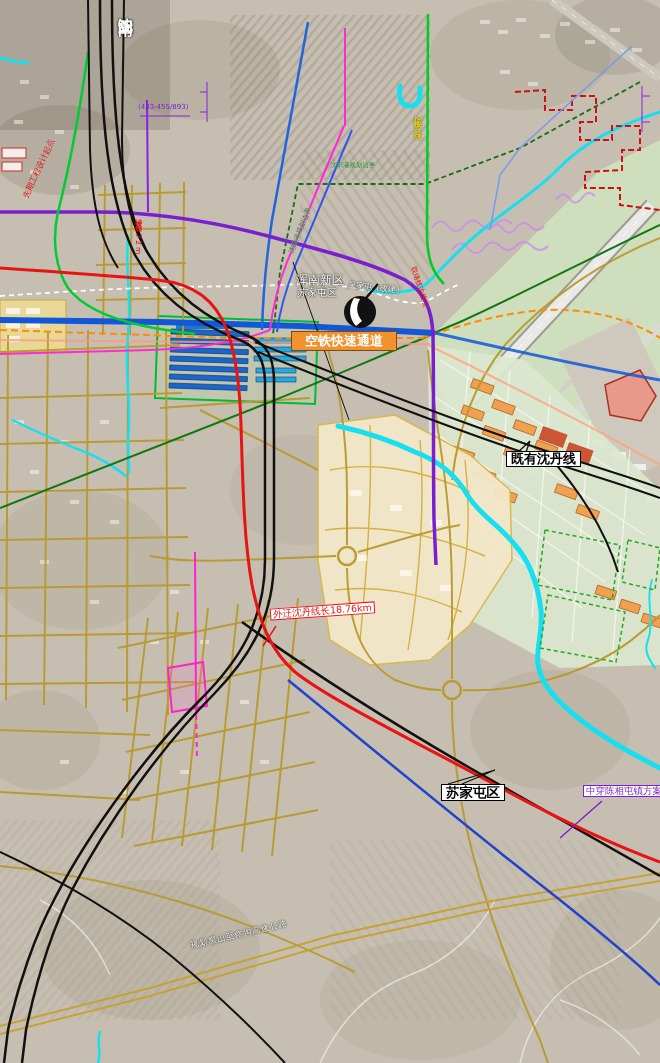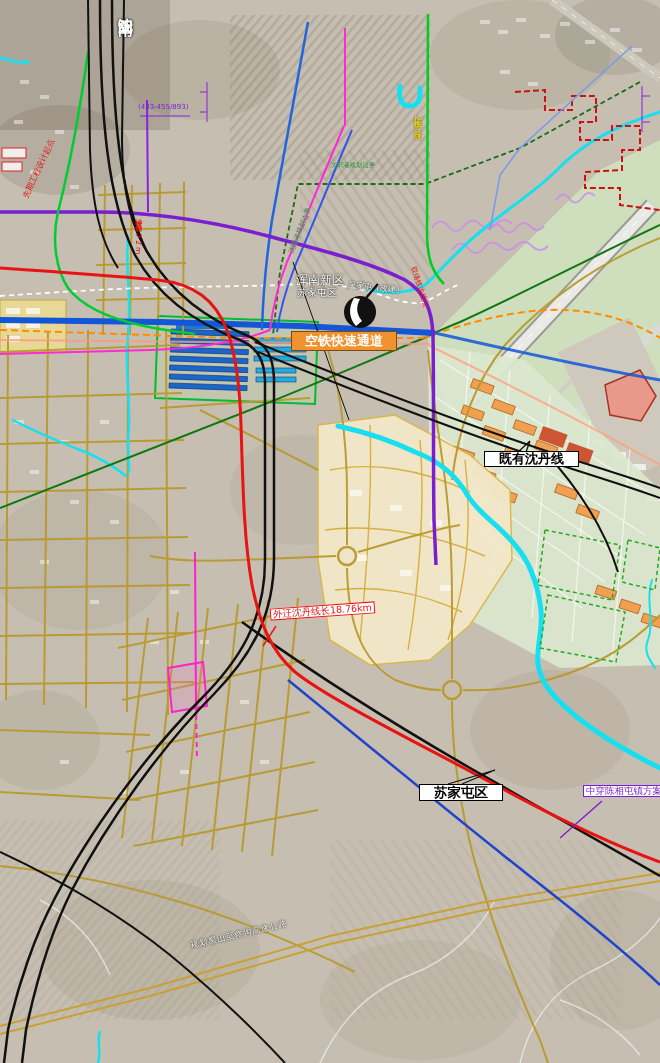--- a/index.html
+++ b/index.html
@@ -1,22 +1,22 @@
 <!DOCTYPE html>
 <html><head>
 <meta charset="utf-8">
 <style>
   html,body{margin:0;padding:0;background:#888;}
   #stage{position:relative;width:660px;height:1063px;overflow:hidden;
          background:#c5beb0;font-family:"DejaVu Sans",sans-serif;}
   #mapsvg{position:absolute;left:0;top:0;}
   .ml{position:absolute;white-space:nowrap;line-height:1.1;}
   .w{color:#fff;text-shadow:0 0 2px rgba(0,0,0,.85),0 0 2px rgba(0,0,0,.6);}
-  .box{background:#fff;border:1.5px solid #000;color:#000;padding:0 14px;
-       font-weight:bold;}
+  .box{background:#fff;border:1.5px solid #000;color:#000;padding:0 4px;
+       font-weight:bold;margin-left:22px;}
   .rbox{background:#fff;border:1px solid #e81414;color:#e81414;padding:0 2px;}
   .pbox{background:#fff;border:1px solid #7a1fd0;color:#7a1fd0;padding:0 2px;}
   .vert{writing-mode:vertical-rl;letter-spacing:2px;}
   .red{color:#e20f0f;}
   .grn{color:#0e7a1e;text-shadow:0 0 1px rgba(255,255,255,.7);}
   .ylw{color:#ffe400;text-shadow:0 0 2px rgba(0,0,0,.8);}
   .pur{color:#7a1fd0;}
   .orangebar{background:#f0922e;border:1px solid #7a4a10;color:#fff;
        text-align:center;font-weight:bold;}
 </style>

